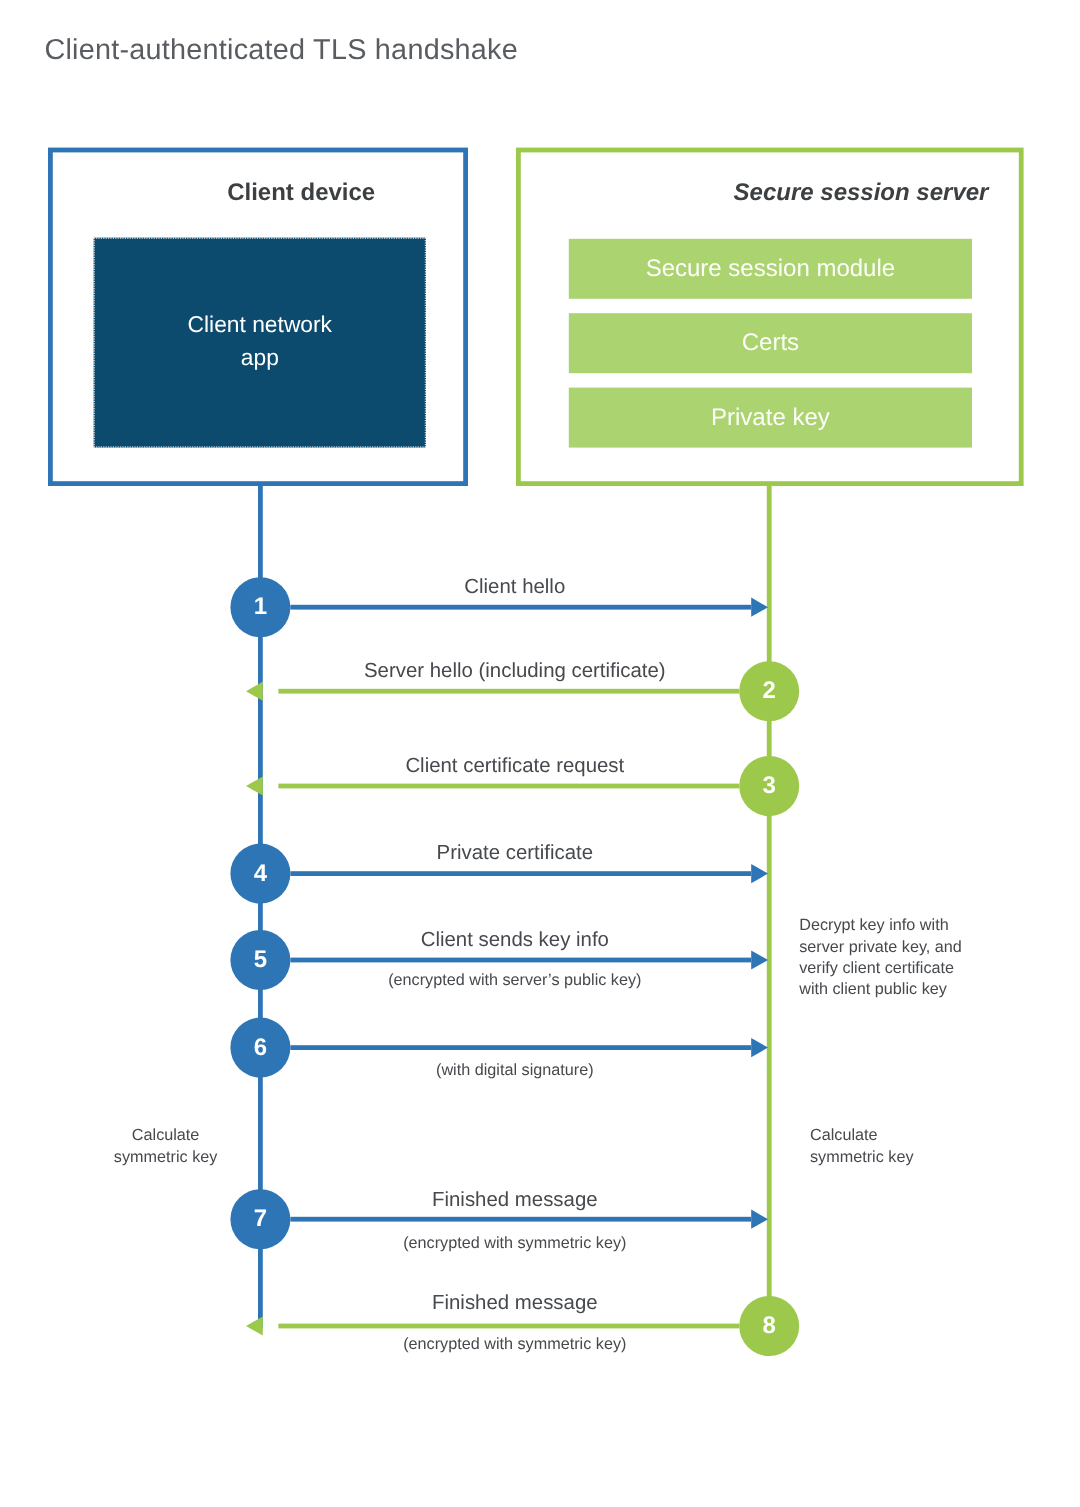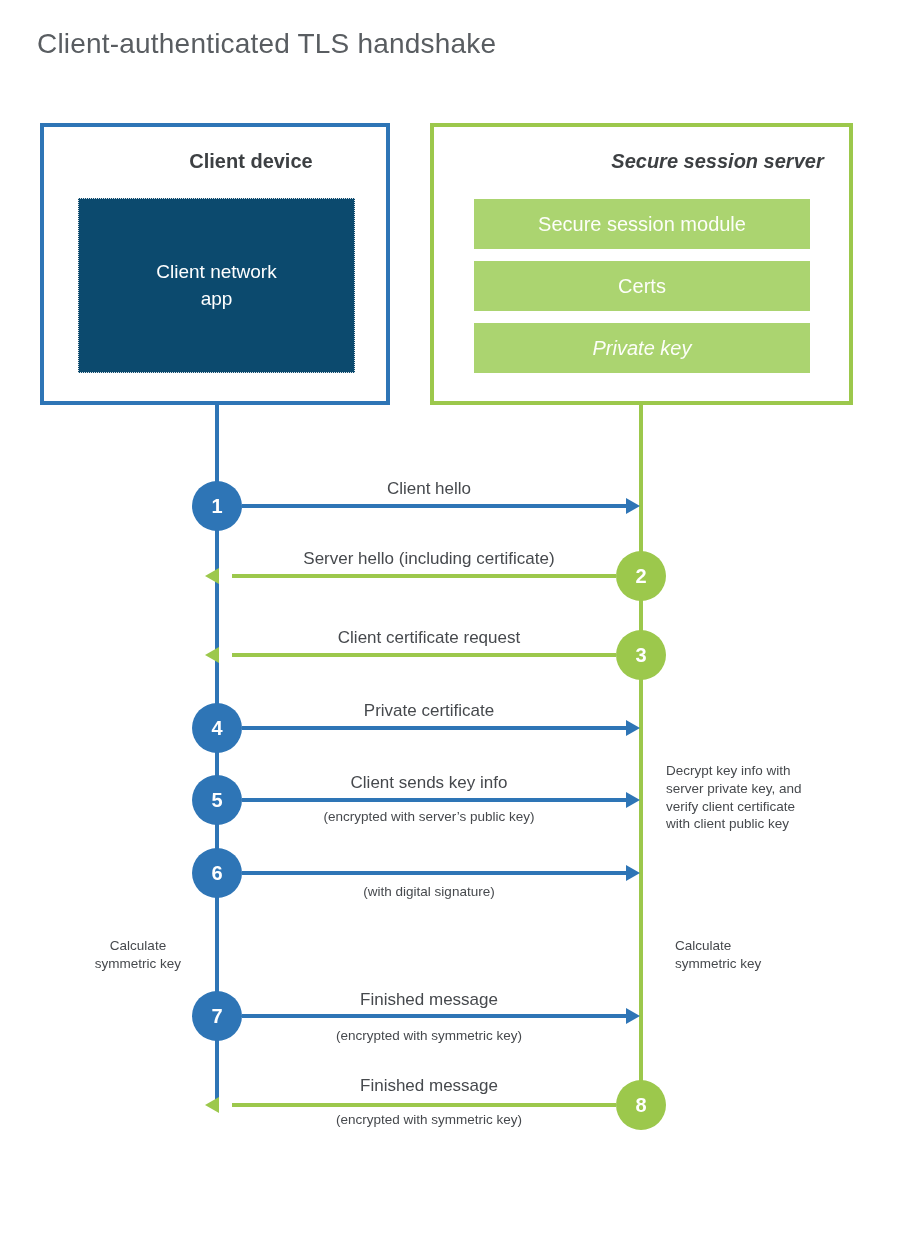--- a/index.html
+++ b/index.html
@@ -3,42 +3,42 @@
 <meta charset="utf-8">
 <style>
   html,body{margin:0;padding:0;background:#ffffff;}
   #canvas{
     position:relative;width:900px;height:1256px;background:#ffffff;
     font-family:"Liberation Sans","DejaVu Sans",sans-serif;overflow:hidden;
   }
   .abs{position:absolute;}
   
   .page-title{
-    left:37px;top:28px;font-size:28px;font-weight:300;color:#595d61;letter-spacing:.2px;
+    left:37px;top:28px;font-size:24px;font-weight:300;color:#595d61;letter-spacing:.2px;
   }
   
   .actor-box{box-sizing:border-box;background:#fff;}
   .client-box{left:40px;top:123px;width:350px;height:282px;border:4px solid #2e75b6;}
   .server-box{left:430px;top:123px;width:423px;height:282px;border:4px solid #9cc84c;}
   .actor-title{top:150px;text-align:center;font-size:20px;font-weight:bold;color:#3d4043;padding-left:36px;}
   .client-title{left:40px;width:350px;}
   .server-title{left:430px;width:503px;font-style:italic;}
   
   .app-box{
     left:78px;top:198px;width:277px;height:175px;background:#0c4a6e;
     border:1px dotted rgba(255,255,255,.85);box-sizing:border-box;
     display:flex;align-items:center;justify-content:center;
     color:#ffffff;font-size:19px;text-align:center;white-space:pre-line;line-height:1.4;
   }
   .server-bar{
     left:474px;width:336px;height:50px;background:#abd470;
     display:flex;align-items:center;justify-content:center;
     color:#fdfef9;font-size:20px;
   }
-  .bar-1{top:199px;} .bar-2{top:261px;} .bar-3{top:323px;font-style:italic;}
+  .bar-1{top:199px;} .bar-2{top:261px;} .bar-3{top:323px;}
   
   .vline{width:4px;top:405px;height:702px;}
   .vline-blue{left:215px;background:#2e75b6;}
   .vline-green{left:639px;background:#9cc84c;}
   
   .step-circle{
     width:50px;height:50px;border-radius:50%;z-index:5;
     display:flex;align-items:center;justify-content:center;
     color:#ffffff;font-size:20px;font-weight:bold;
   }

